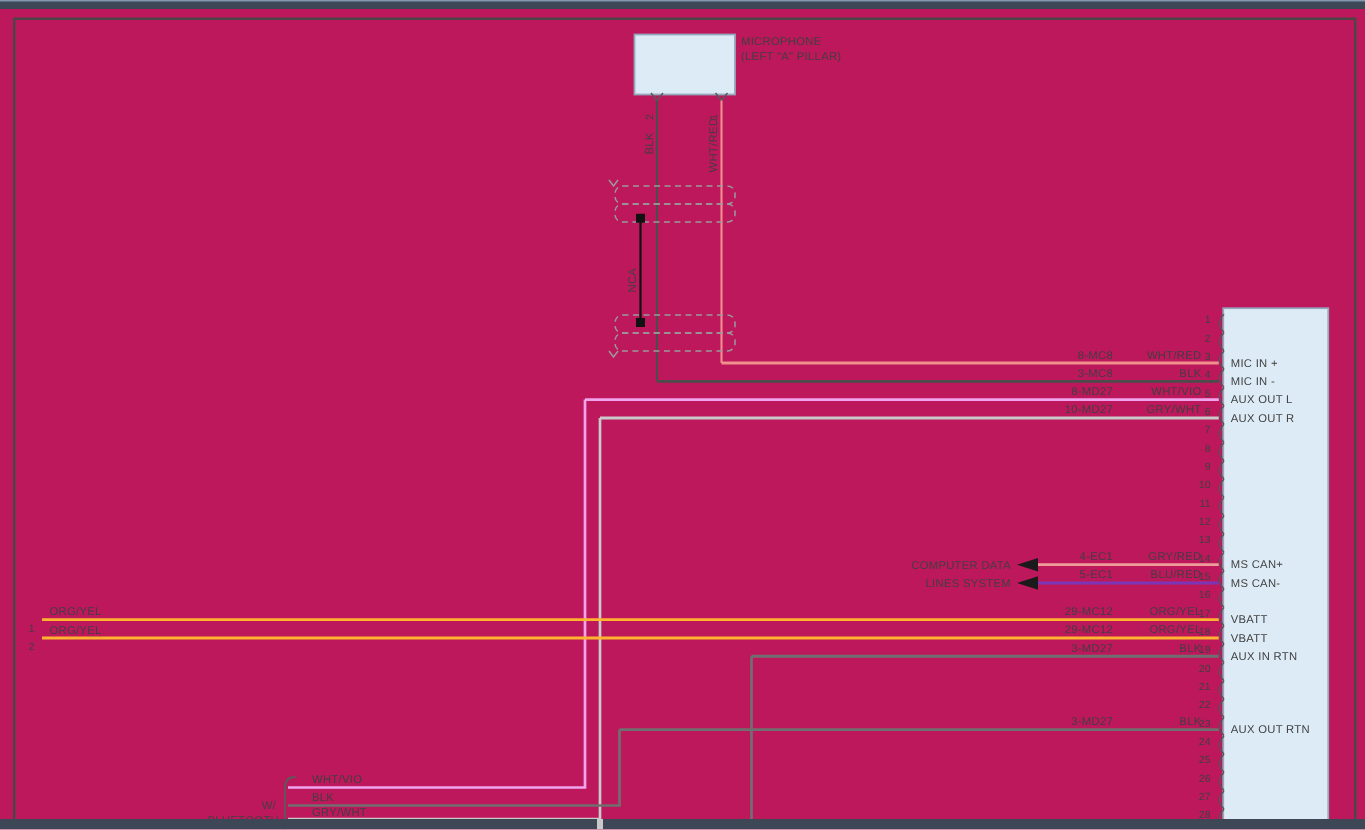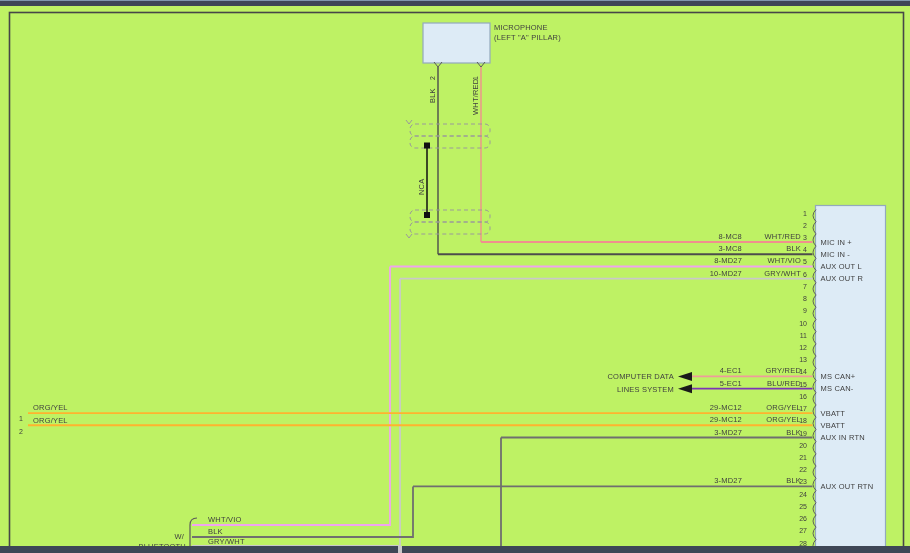--- a/index.html
+++ b/index.html
@@ -1,16 +1,16 @@
 <!DOCTYPE html>
 <html><head>
 <meta charset="utf-8">
 <style>
   html,body{margin:0;padding:0;background:#fff;}
-  .stage{position:relative;width:910px;height:553px;background:#bef264;overflow:hidden;
+  .stage{position:relative;width:910px;height:553px;background:#be185d;overflow:hidden;
          font-family:"Liberation Sans", sans-serif;}
   .topbar{position:absolute;left:0;top:0;width:910px;height:6px;background:#3e4756;border-top:1px solid #8097ad;box-sizing:border-box;}
   .bottombar{position:absolute;left:0;top:546px;width:910px;height:7px;background:#3e4756;}
   .notch{position:absolute;left:398px;top:546px;width:4px;height:7px;background:#c9c9c9;}
   svg{position:absolute;left:0;top:0;}
   .t{fill:#3f3f3f;font-size:7.5px;letter-spacing:.2px;}
   .tn{fill:#3f3f3f;font-size:7px;}
   .end{text-anchor:end;}
 </style>
 </head>

